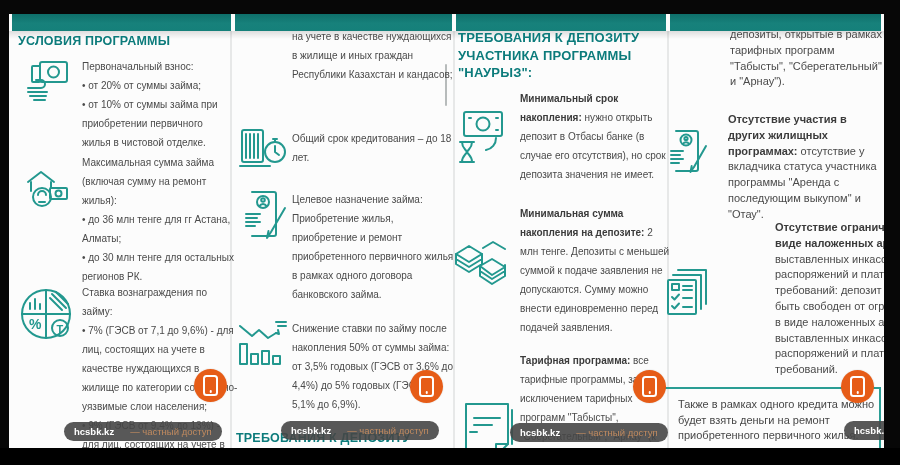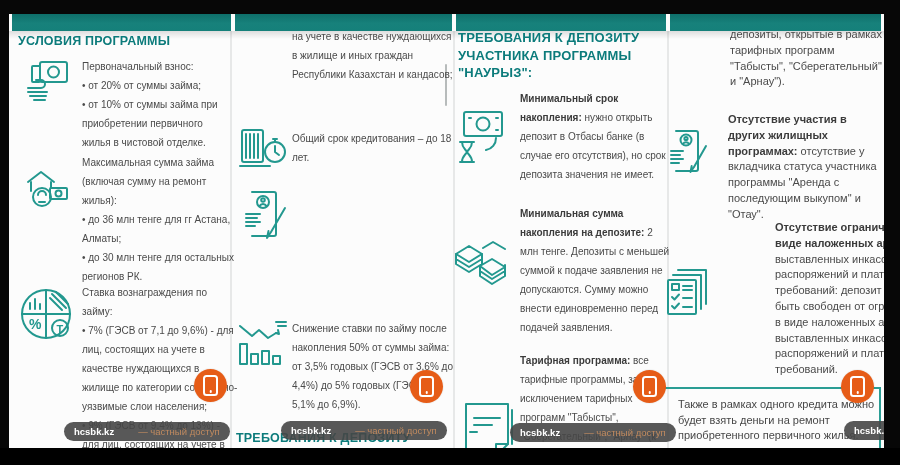--- a/index.html
+++ b/index.html
@@ -29,21 +29,21 @@
 
   .pin{position:absolute;width:33px;height:33px;border-radius:50%;background:#e65c17;z-index:30;
     display:flex;align-items:center;justify-content:center;box-shadow:0 0 0 1px rgba(0,0,0,.04);}
   .phone{width:11px;height:17px;border:2px solid #fff;border-radius:3.5px;position:relative;}
   .phone::after{content:"";position:absolute;left:50%;bottom:1.5px;transform:translateX(-50%);
     width:2.5px;height:2.5px;border-radius:50%;background:#fff;}
 
   .tip{position:absolute;height:19px;padding:0 10px;border-radius:10px;background:rgba(70,70,70,.9);
     display:flex;align-items:center;white-space:nowrap;z-index:35;font-size:9.5px;gap:12px;}
   .tip-site{color:#ffffff;font-weight:bold;}
-  .tip-rest{color:#c08a5f;margin-left:12px;}
+  .tip-rest{color:#c08a5f;margin-left:4px;}
 
   .frame{position:absolute;background:#070707;z-index:40;}
   .frame.top{left:0;top:0;width:900px;height:14px;}
   .frame.bottom{left:0;top:448px;width:900px;height:17px;}
   .frame.left{left:0;top:0;width:9px;height:465px;}
   .frame.right{left:884px;top:0;width:16px;height:465px;}
 </style>
 </head>
 <body>
 
@@ -122,20 +122,21 @@
   <div class="icon" style="left:240px;top:186px;width:50px;height:58px;">
     <svg viewBox="0 0 50 58">
       <path d="M12 6 h22 a2 2 0 0 1 2 2 v40 a2 2 0 0 1 -2 2 h-22"></path>
       <circle cx="23" cy="16" r="6"></circle>
       <circle cx="23" cy="14" r="1.8"></circle>
       <path d="M19.5 20 a4 4 0 0 1 7 0"></path>
       <path d="M6 28 h14 M6 32 h11 M6 36 h14 M6 40 h9"></path>
       <path d="M45 22 L31 46 M31 46 l-4 6 1.5-7"></path>
     </svg>
   </div>
+  <div class="body" style="left:292px;top:190px;width:164px;">Целевое назначение займа: Приобретение жилья, приобретение и ремонт приобретенного первичного жилья в рамках одного договора банковского займа.</div>
 
   <div class="icon" style="left:232px;top:316px;width:58px;height:56px;">
     <svg viewBox="0 0 58 56">
       <rect x="8" y="28" width="7" height="20"></rect>
       <rect x="19" y="38" width="7" height="10"></rect>
       <rect x="30" y="35" width="7" height="13"></rect>
       <rect x="41" y="40" width="7" height="8"></rect>
       <path d="M8 10 l12 10 7-6 9 8 8-5"></path>
       <path d="M44 17 l3 1 -1-4"></path>
       <path d="M44 6 h10 M46 10 h8"></path>

